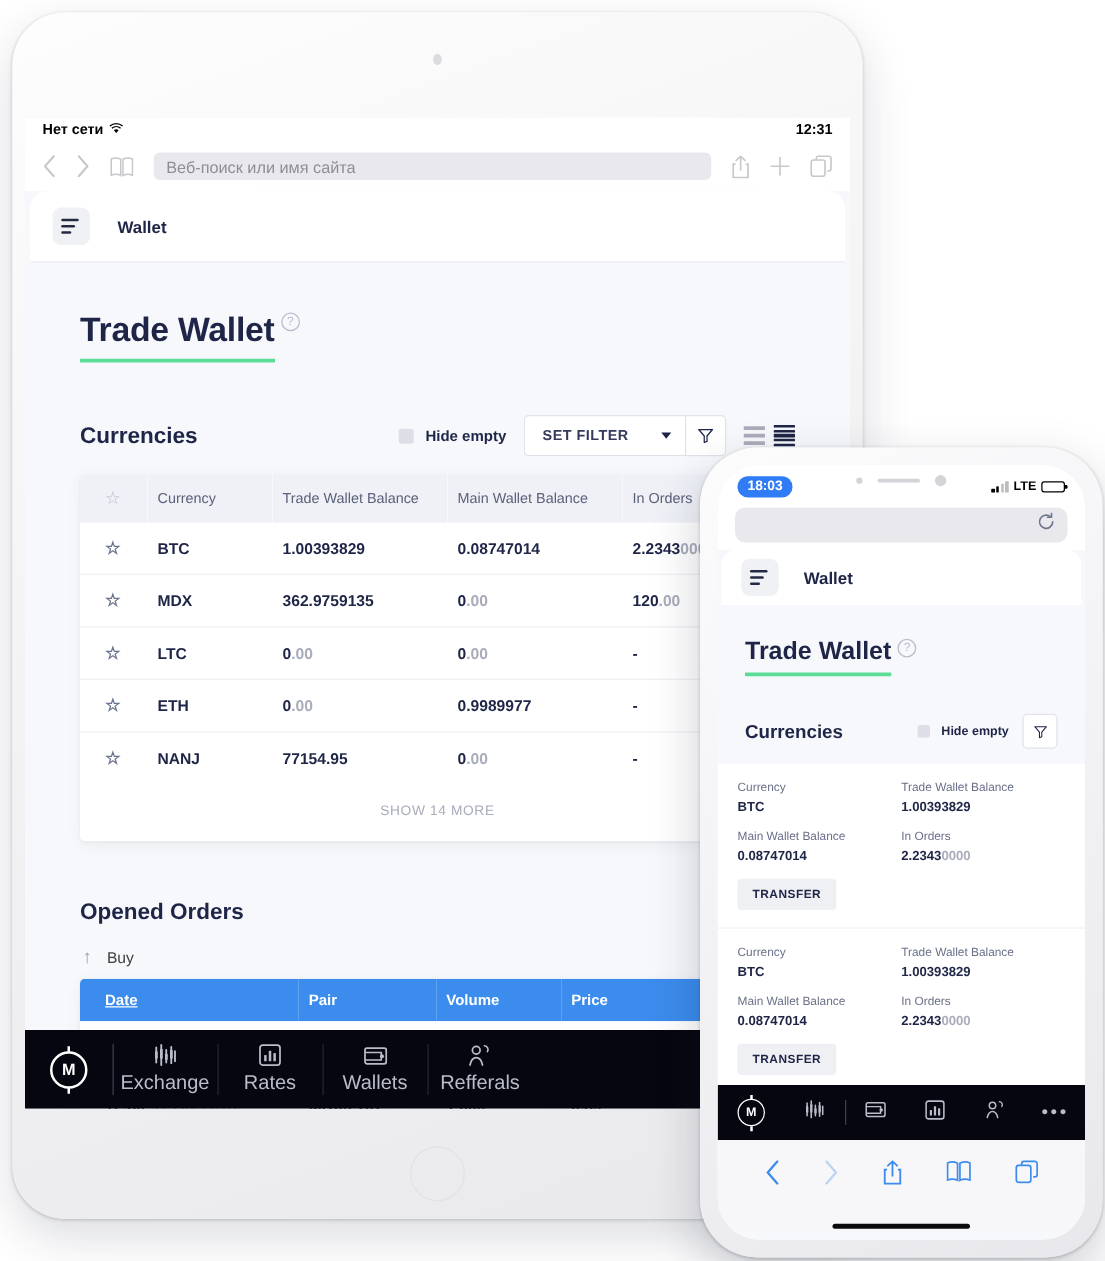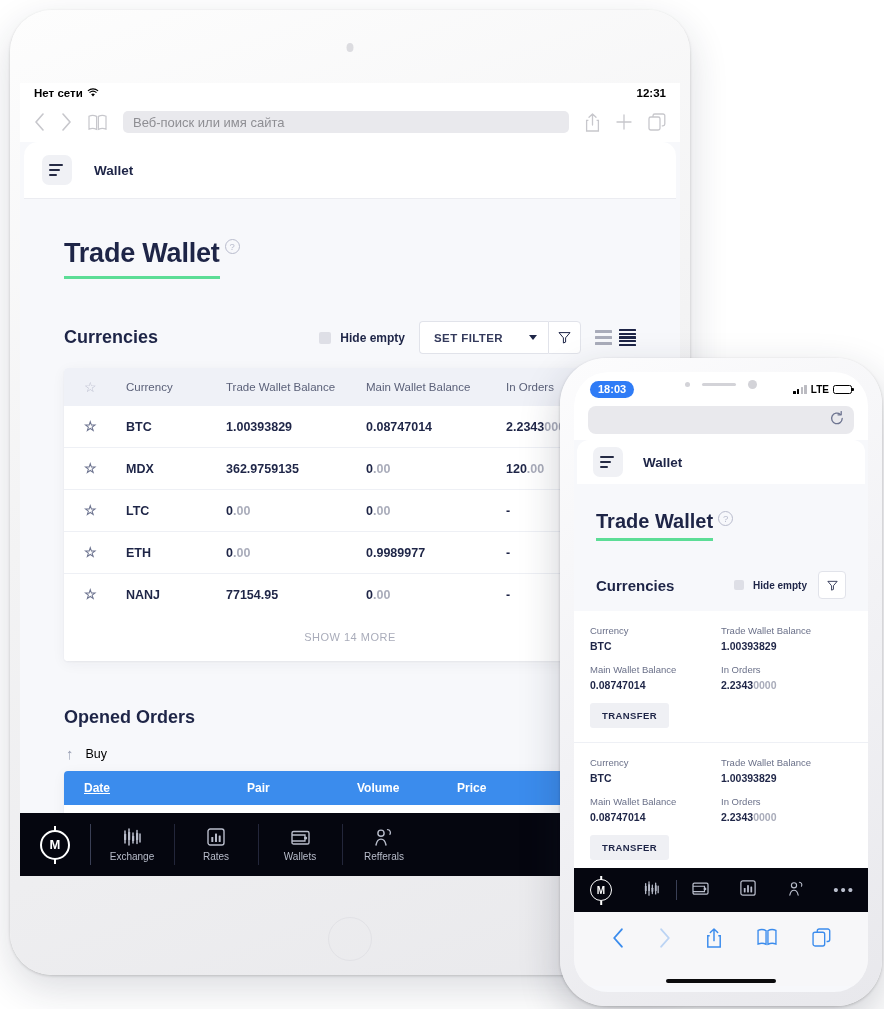--- a/index.html
+++ b/index.html
@@ -25,21 +25,21 @@
     position: absolute; left: 50%; top: 33px; transform: translateX(-50%);
     width: 7px; height: 9px; border-radius: 50%;
     background: #dcdce0;
   }
   #ipad-home {
     position: absolute; left: 50%; bottom: 14px; transform: translateX(-50%);
     width: 44px; height: 44px; border-radius: 50%;
     border: 1.6px solid #e2e2e6; background: transparent;
   }
   #ipad-screen {
-    position: absolute; left: 10px; top: 73px;
+    position: absolute; left: 10px; top: 84px;
     width: 660px; height: 793px;
     background: #f7f8fb; overflow: hidden;
   }
 
   
   .ios-status {
     height: 19px; display: flex; align-items: center;
     padding: 0 14px; font-size: 11.5px; font-weight: bold; color: #000;
     background: #ffffff;
   }
@@ -161,21 +161,21 @@
   }
   .show-more {
     text-align:center; color:#a9acba; font-size:11px; letter-spacing:.5px;
     padding:16px 0 18px 0; background:#fff;
   }
 
   
   .orders-title { font-size:18px; font-weight:bold; color:#1e2547; margin-top:46px; }
   .buy-row { display:flex; align-items:center; gap:12px; margin:18px 0 10px 2px; }
   .arrow-up { color:#9aa0b4; font-size:15px; line-height:1; }
-  .buy-label { color:#000000; font-size:12.5px; }
+  .buy-label { color:#404040; font-size:12.5px; }
   table.ord { width:100%; border-collapse:collapse; table-layout:fixed; }
   table.ord thead th {
     background:#3b8ced; color:#fff; font-size:12px; font-weight:bold;
     text-align:left; padding:10px 8px; height:33px;
   }
   table.ord thead th.o-date{ width:175px; padding-left:20px;text-decoration:underline; }
   table.ord thead th.o-pair{ width:110px; }
   table.ord thead th.o-vol { width:100px;margin-top:48px; }
   table.ord thead th.o-prc { width:auto; }
   table.ord tbody td {
@@ -207,21 +207,21 @@
     justify-content:center; gap:5px; color:#b9bdcb; position:relative;
   }
   .nav-item + .nav-item:before {
     content:""; position:absolute; left:0; top:11px; bottom:11px; width:1px;
     background:#23263a;
   }
   .nav-item.first-div:before {
     content:""; position:absolute; left:0; top:11px; bottom:11px; width:1px;
     background:#3a3f55;
   }
-  .nav-label { font-size:10px; }
+  .nav-label { font-size:16px; }
   .nav-ico { height:18px; display:flex; align-items:flex-end; }
 
   
   #iphone {
     position:absolute; left:560px; top:358px;
     width:322px; height:648px;
     background: linear-gradient(150deg,#fcfcfd 0%,#f2f2f5 50%,#e8e8ec 100%);
     border-radius:46px;
     box-shadow: 0 1px 3px rgba(0,0,0,.2), 0 16px 40px rgba(30,35,60,.22);
     overflow:hidden;

